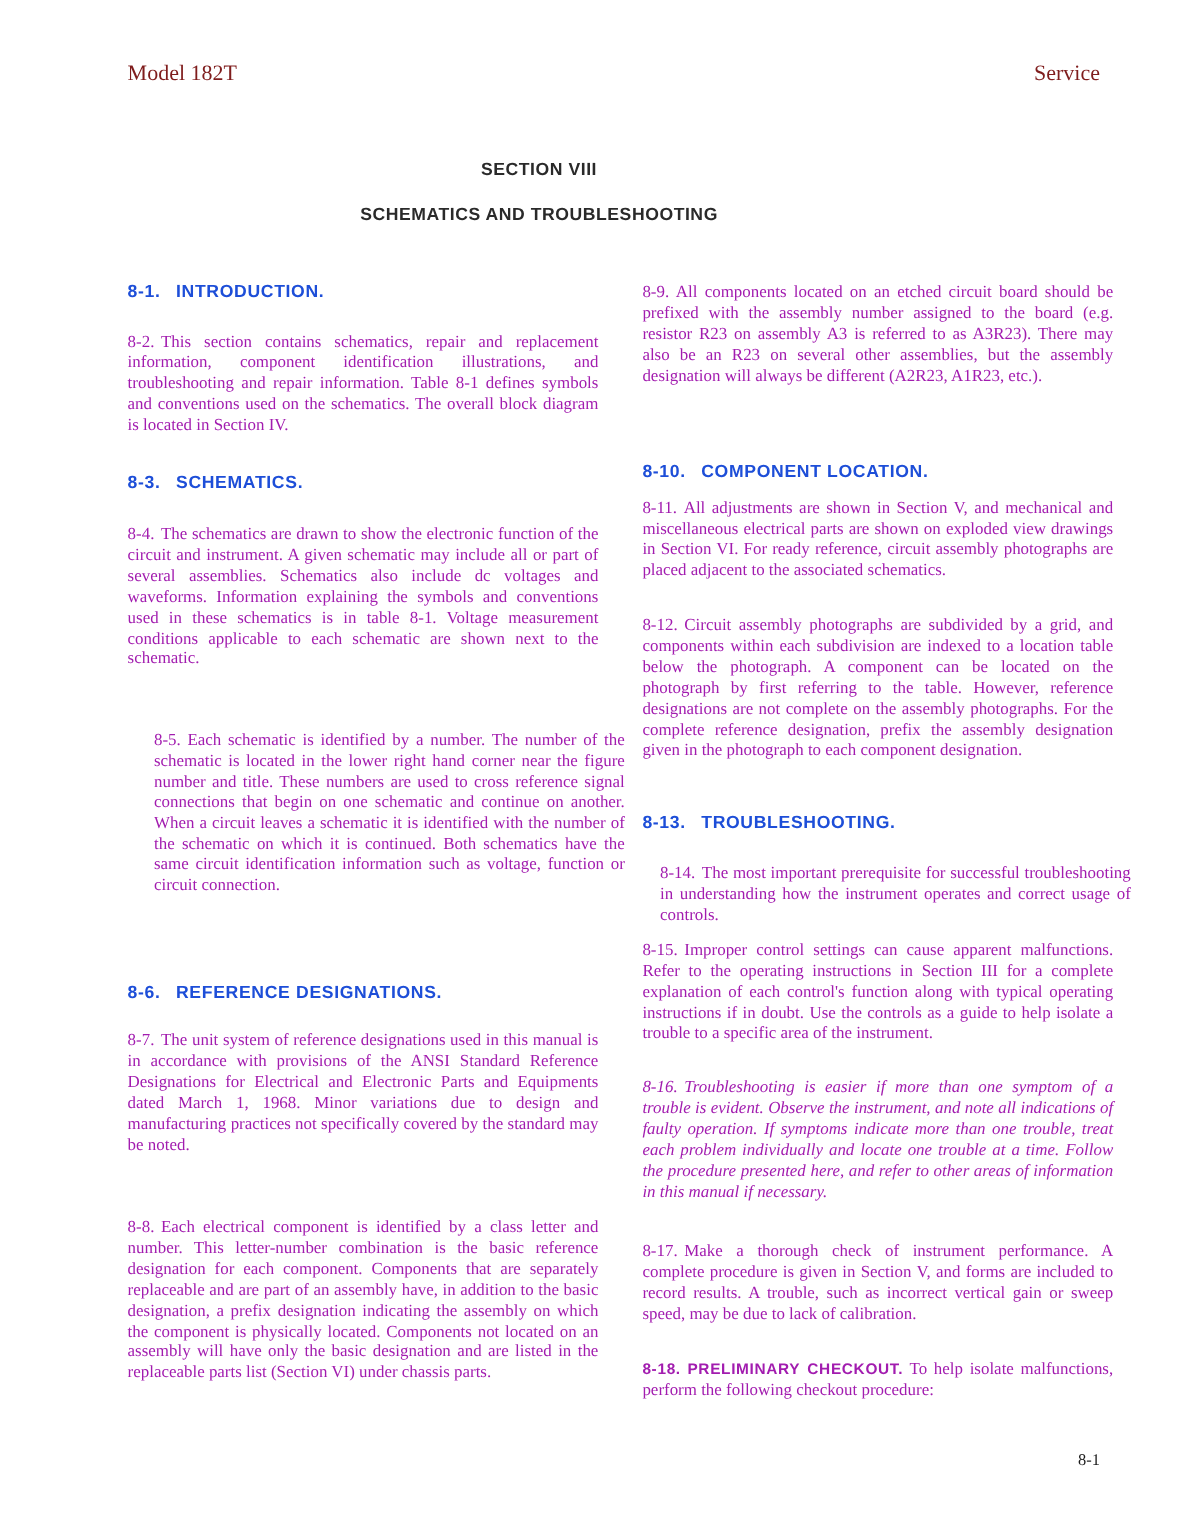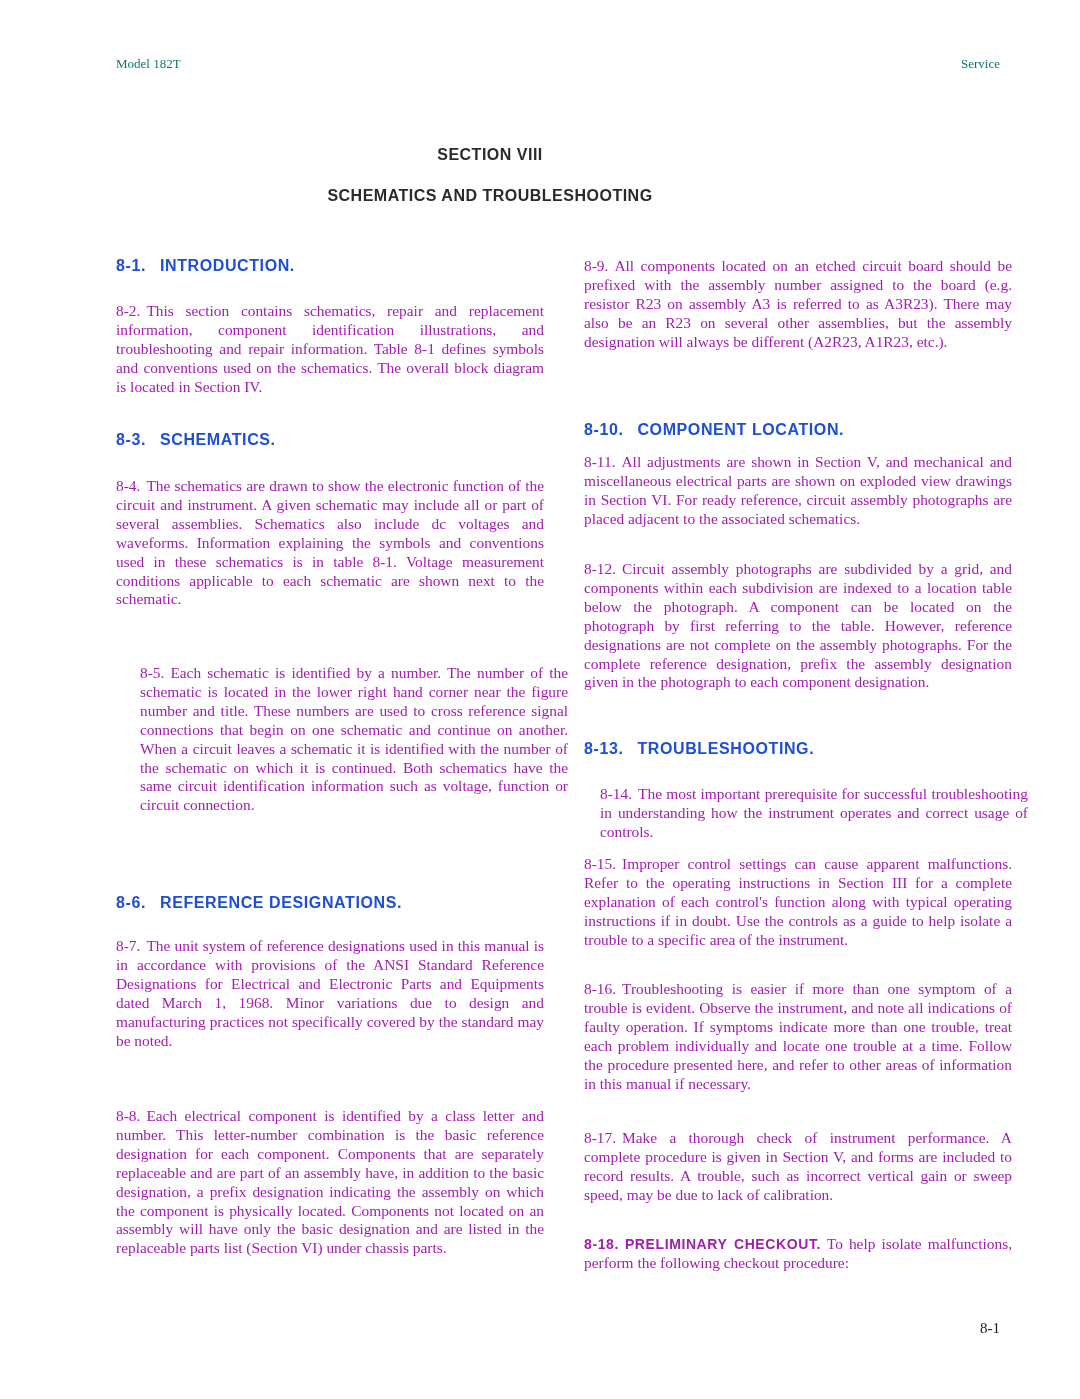--- a/index.html
+++ b/index.html
@@ -2,22 +2,22 @@
 <html><head>
   <meta charset="utf-8">
   <style>
     html, body { margin: 0; padding: 0; background: #ffffff; }
     body {
       width: 1080px; height: 1399px; position: relative; overflow: hidden;
       font-family: "DejaVu Serif", "Liberation Serif", serif;
       color: #1c1c1c;
     }
     .running-head {
-      position: absolute; top: 56px; font-size: 13px;
-      font-family: "Liberation Serif", serif; color: #0f766e;
+      position: absolute; top: 56px; font-size: 20px;
+      font-family: "Liberation Serif", serif; color: #7f1d1d;
     }
     .rh-left { left: 116px; }
     .rh-right { right: 80px; }
     .section-num, .section-title {
       position: absolute; left: 0; width: 980px; text-align: center;
       font-family: "Liberation Sans", sans-serif; font-weight: bold;
       font-size: 16px; color: #2a2a2a; letter-spacing: 0.5px;
     }
     .section-num { top: 146px; }
     .section-title { top: 187px; }
@@ -129,21 +129,21 @@
   <div class="abs" style="top:528px;margin-left:16px;">
     <p class="para">
       <span class="pnum">8-14.</span><span>The most important prerequisite for successful troubleshooting in understanding how the instrument operates and correct usage of controls.</span>
     </p>
   </div>
   <div class="abs" style="top:598px;">
     <p class="para">
       <span class="pnum">8-15.</span><span>Improper control settings can cause apparent malfunctions. Refer to the operating instructions in Section III for a complete explanation of each control's function along with typical operating instructions if in doubt. Use the controls as a guide to help isolate a trouble to a specific area of the instrument.</span>
     </p>
   </div>
-  <div class="abs" style="top:723px;">
+  <div class="abs" style="top:723px;font-style:italic;">
     <p class="para">
       <span class="pnum">8-16.</span><span>Troubleshooting is easier if more than one symptom of a trouble is evident. Observe the instrument, and note all indications of faulty operation. If symptoms indicate more than one trouble, treat each problem individually and locate one trouble at a time. Follow the procedure presented here, and refer to other areas of information in this manual if necessary.</span>
     </p>
   </div>
   <div class="abs" style="top:872px;">
     <p class="para">
       <span class="pnum">8-17.</span><span>Make a thorough check of instrument performance. A complete procedure is given in Section V, and forms are included to record results. A trouble, such as incorrect vertical gain or sweep speed, may be due to lack of calibration.</span>
     </p>
   </div>
   <div class="abs" style="top:978px;">

